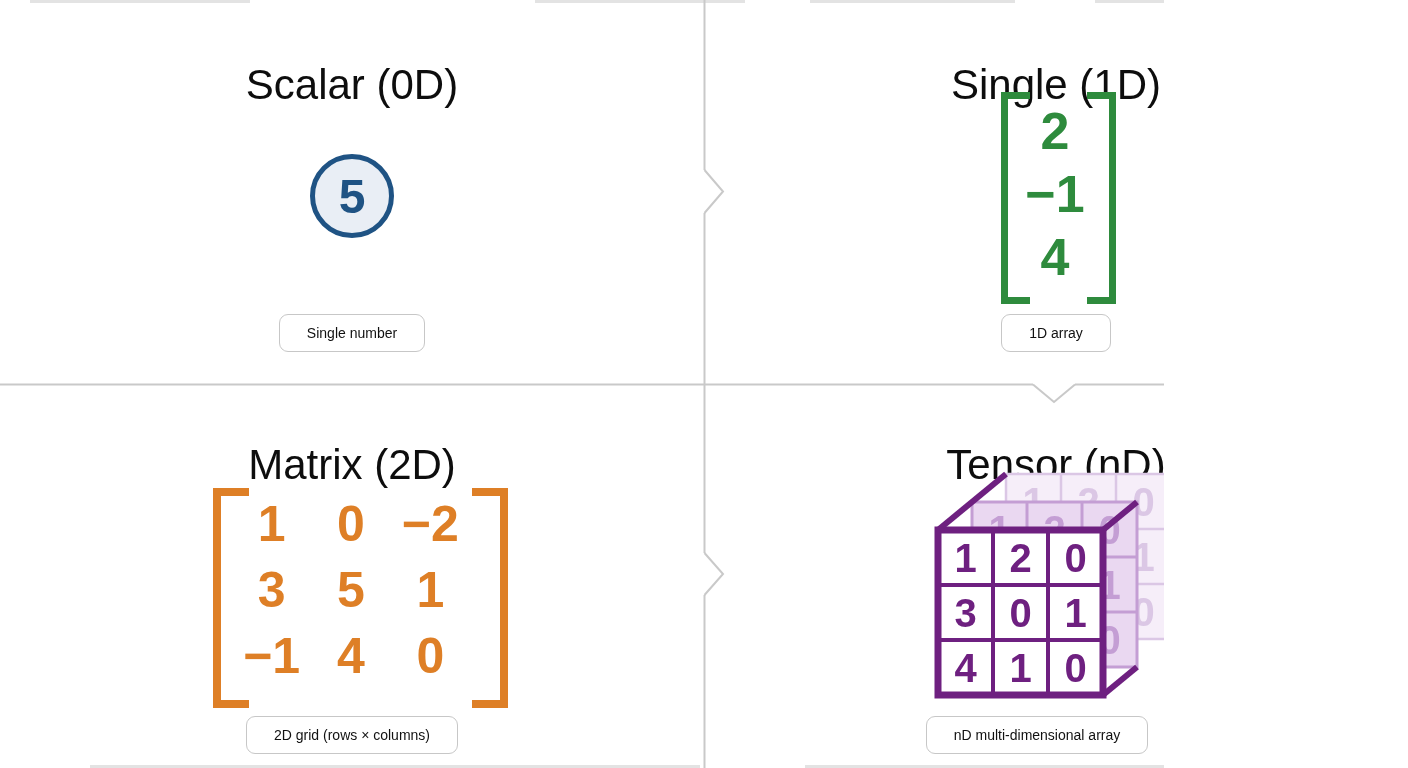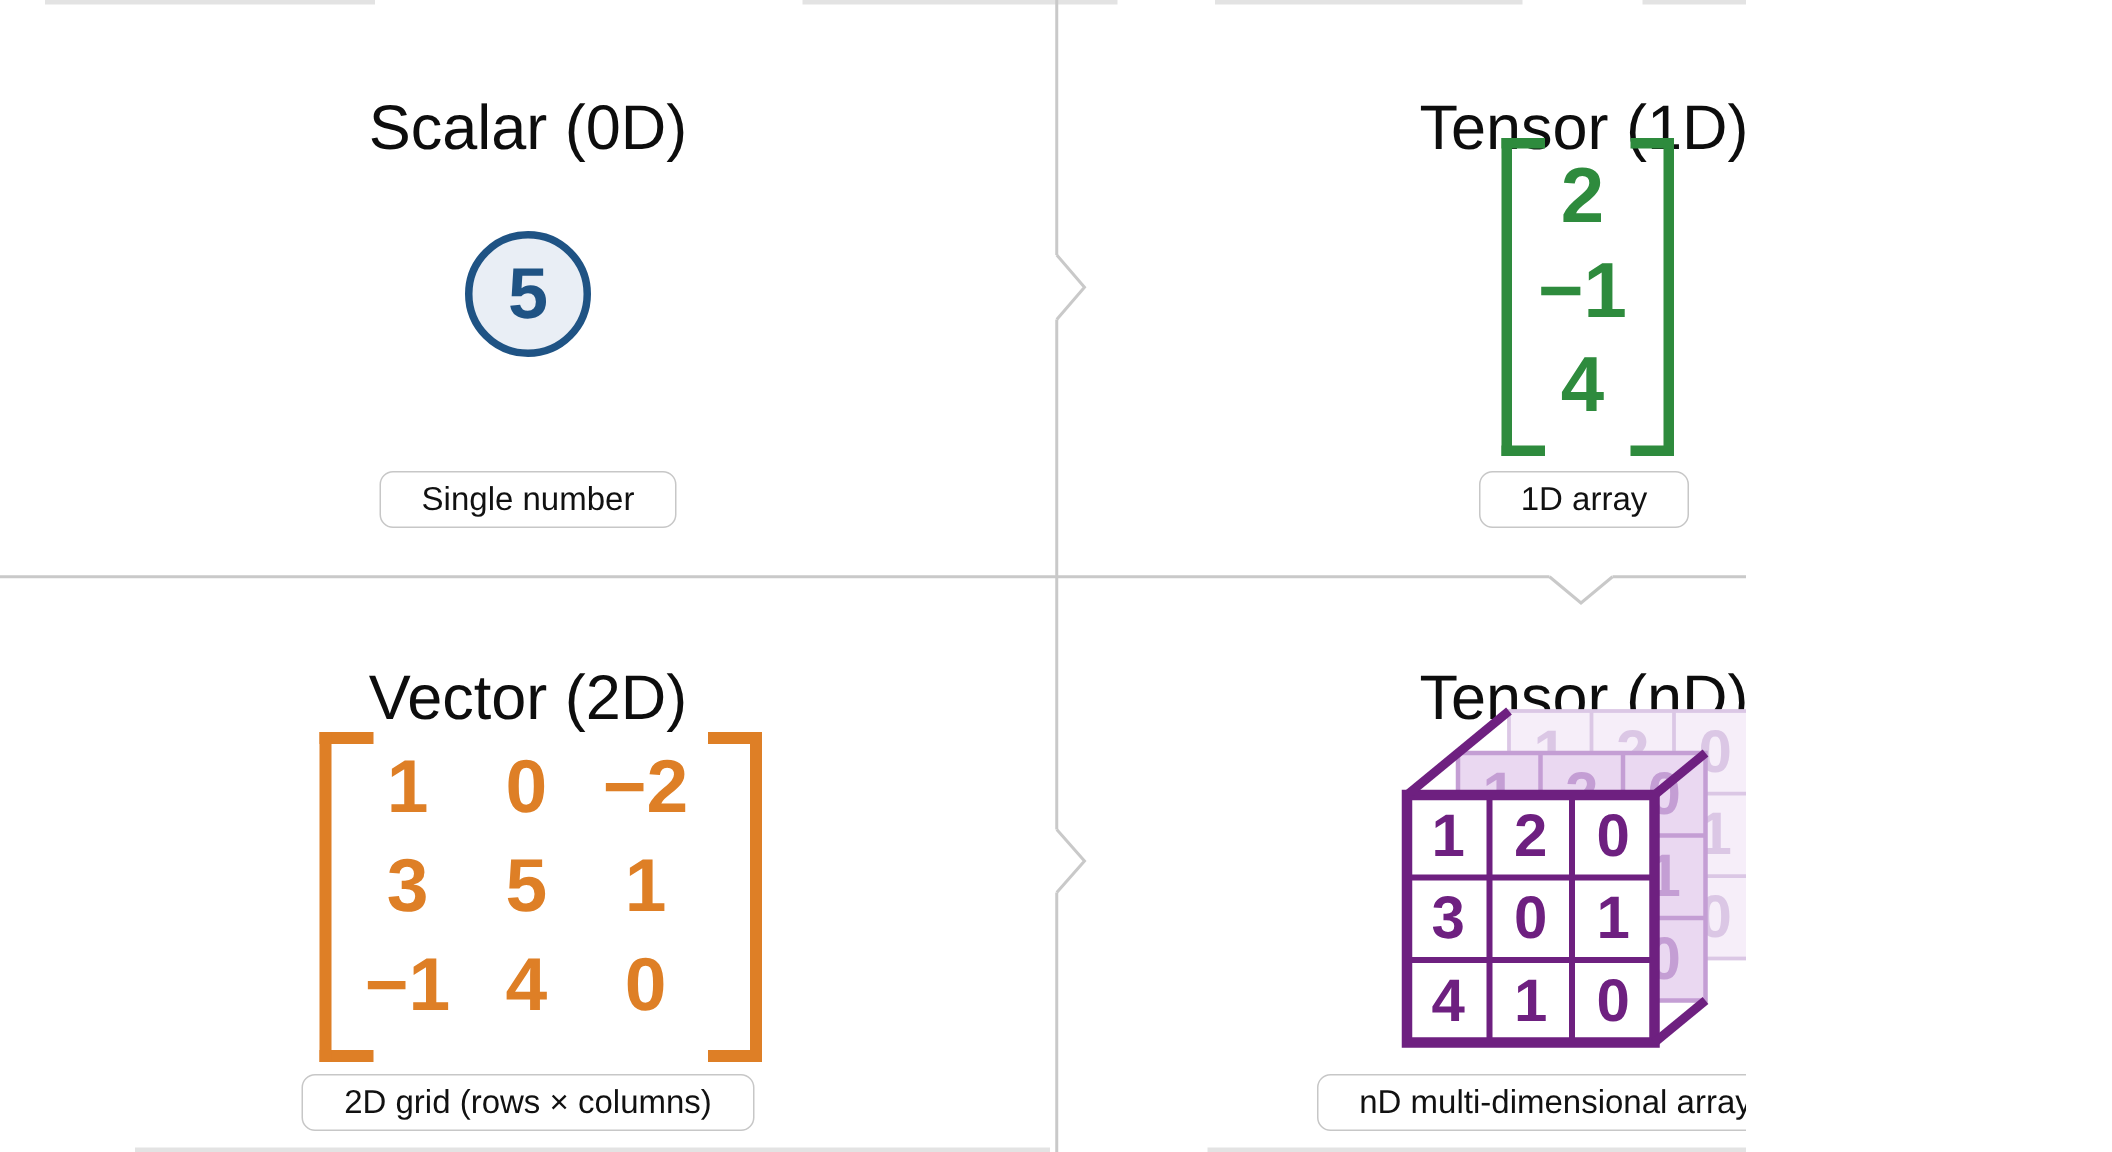--- a/index.html
+++ b/index.html
@@ -13,21 +13,21 @@
     font-size:42px;line-height:46px;color:#0d0d0d;font-weight:400;
   }
   .t-tl{left:0;top:27px;} .t-tr{left:704px;top:27px;}
   .t-bl{left:0;top:407px;} .t-br{left:704px;top:407px;}
   
   .pill-row{position:absolute;width:704px;text-align:center;}
   .pr-tl{left:0;top:314px;} .pr-tr{left:704px;top:314px;}
   .pr-bl{left:0;top:716px;} .pr-br{left:685px;top:716px;}
   .pill{
     display:inline-block;padding:5px 27px;border:1.5px solid #c7c7c7;
-    border-radius:9px;background:#fff;font-size:22px;line-height:26px;color:#111;
+    border-radius:9px;background:#fff;font-size:14px;line-height:26px;color:#111;
   }
   
   .scalar-circle{
     position:absolute;left:310px;top:154px;width:74px;height:74px;
     border:5px solid #1f5384;border-radius:50%;background:#e9eef5;
     display:flex;align-items:center;justify-content:center;
     font-size:48px;font-weight:bold;color:#1f5384;
   }
   
   .v-num-col{
@@ -88,33 +88,33 @@
   </svg>
 
   <h2 class="q-title t-tl">Scalar (0D)</h2>
   <div class="scalar-circle">
     <span>5</span>
   </div>
   <div class="pill-row pr-tl">
     <span class="pill">Single number</span>
   </div>
 
-  <h2 class="q-title t-tr">Tensor (1D)</h2>
+  <h2 class="q-title t-tr">Single (1D)</h2>
   <div class="bracket vb-l"></div>
   <div class="bracket vb-r"></div>
   <div class="v-num-col">
     <div class="vnum">2</div>
     <div class="vnum">−1</div>
     <div class="vnum">4</div>
   </div>
   <div class="pill-row pr-tr">
     <span class="pill">1D array</span>
   </div>
 
-  <h2 class="q-title t-bl">Vector (2D)</h2>
+  <h2 class="q-title t-bl">Matrix (2D)</h2>
   <div class="m-bracket mb-l"></div>
   <div class="m-bracket mb-r"></div>
   <div class="m-grid">
     <div class="mcell">1</div>
     <div class="mcell">0</div>
     <div class="mcell">−2</div>
     <div class="mcell">3</div>
     <div class="mcell">5</div>
     <div class="mcell">1</div>
     <div class="mcell">−1</div>

